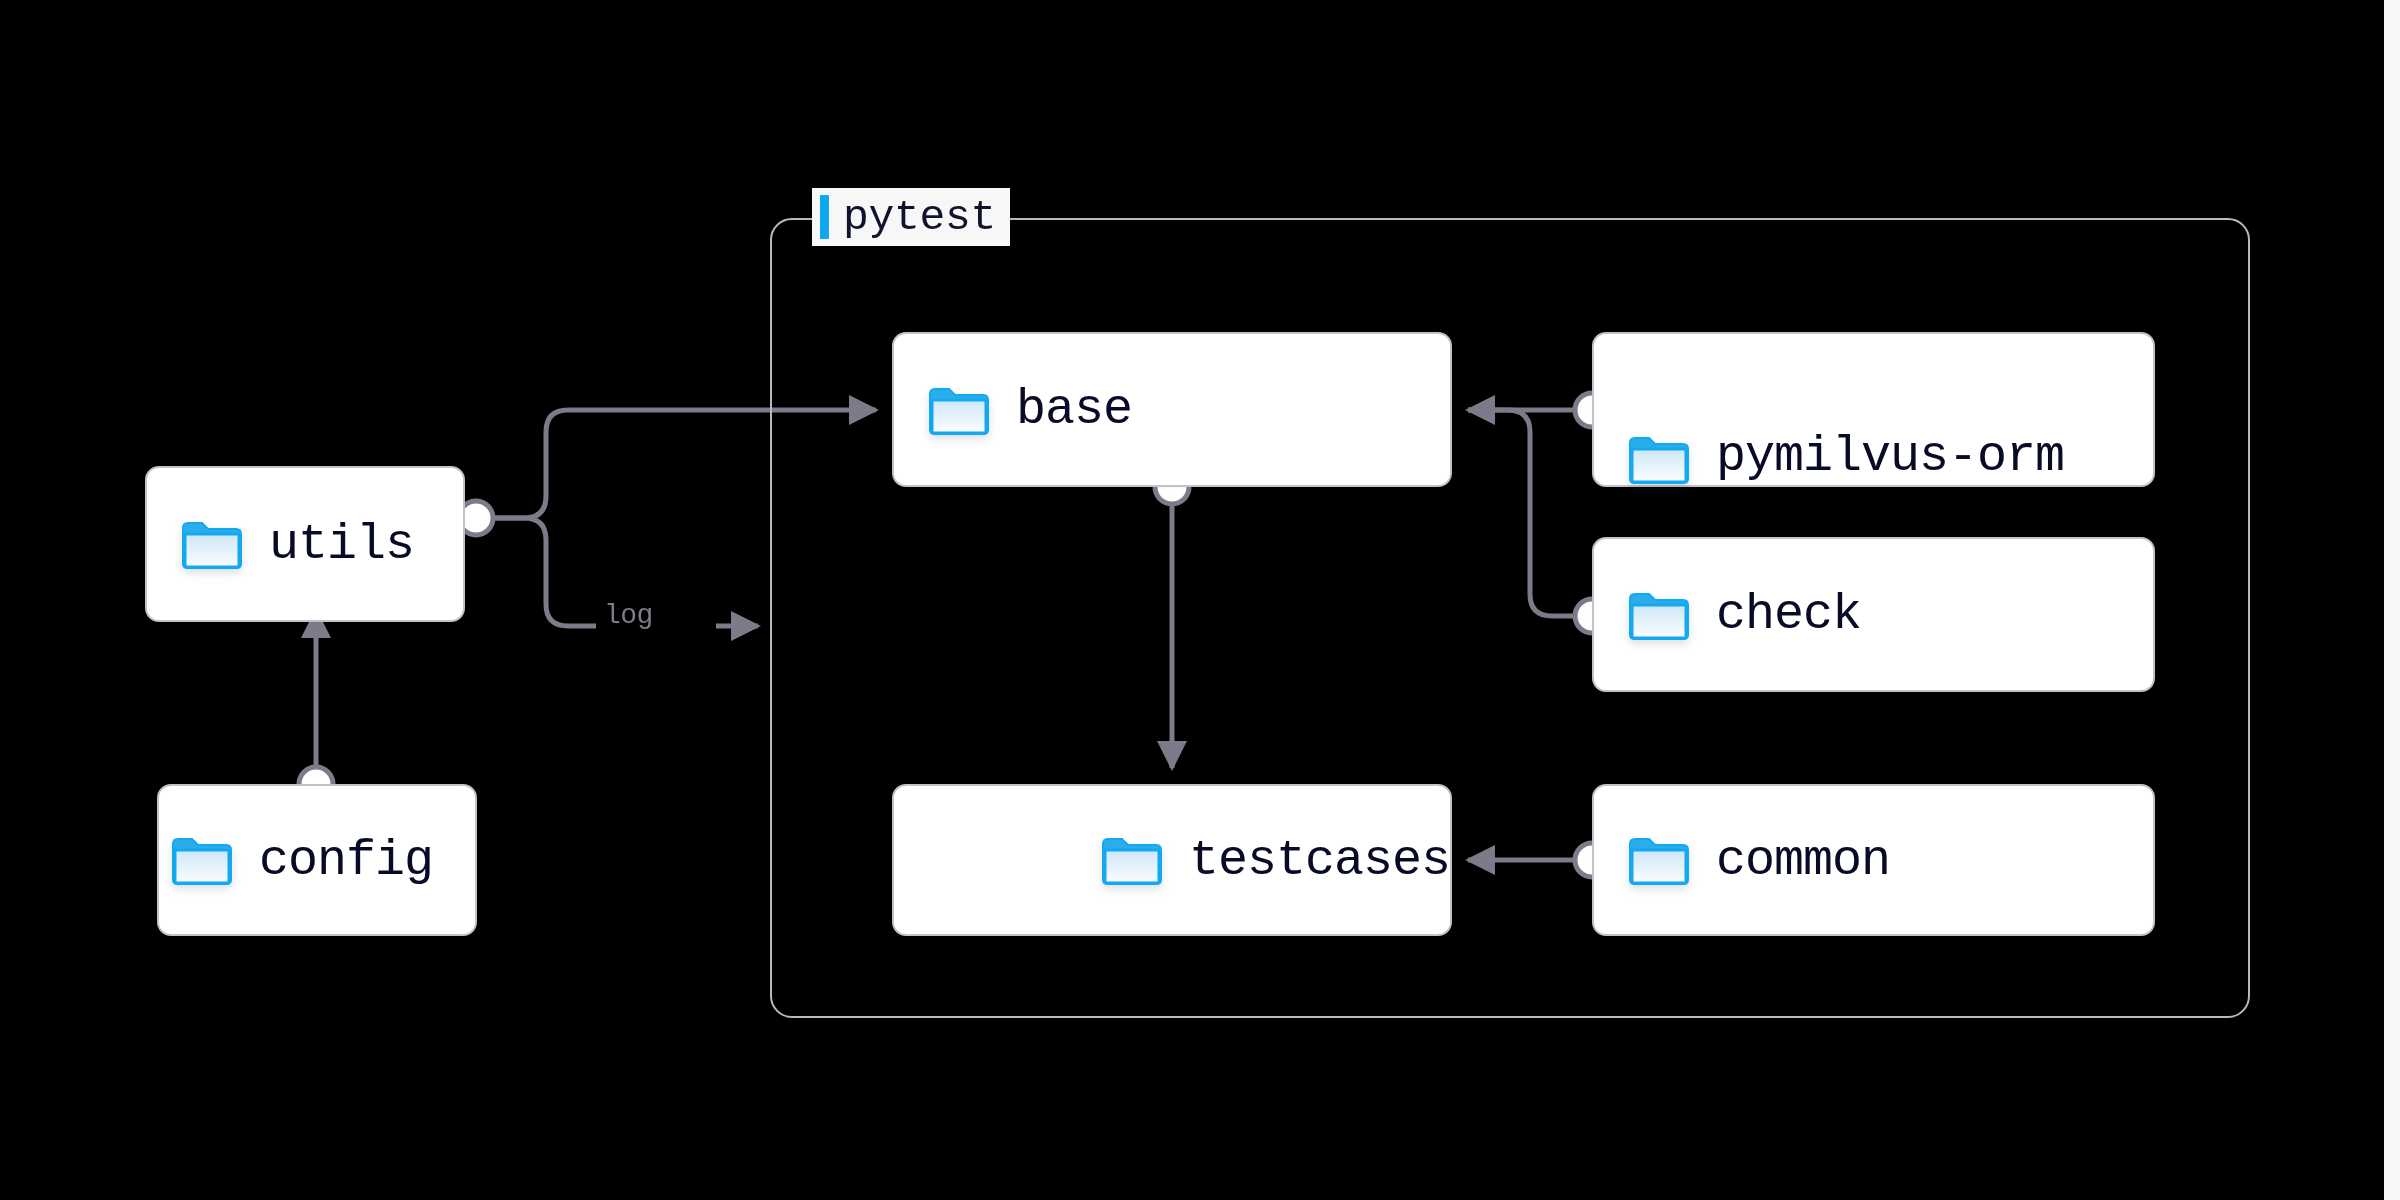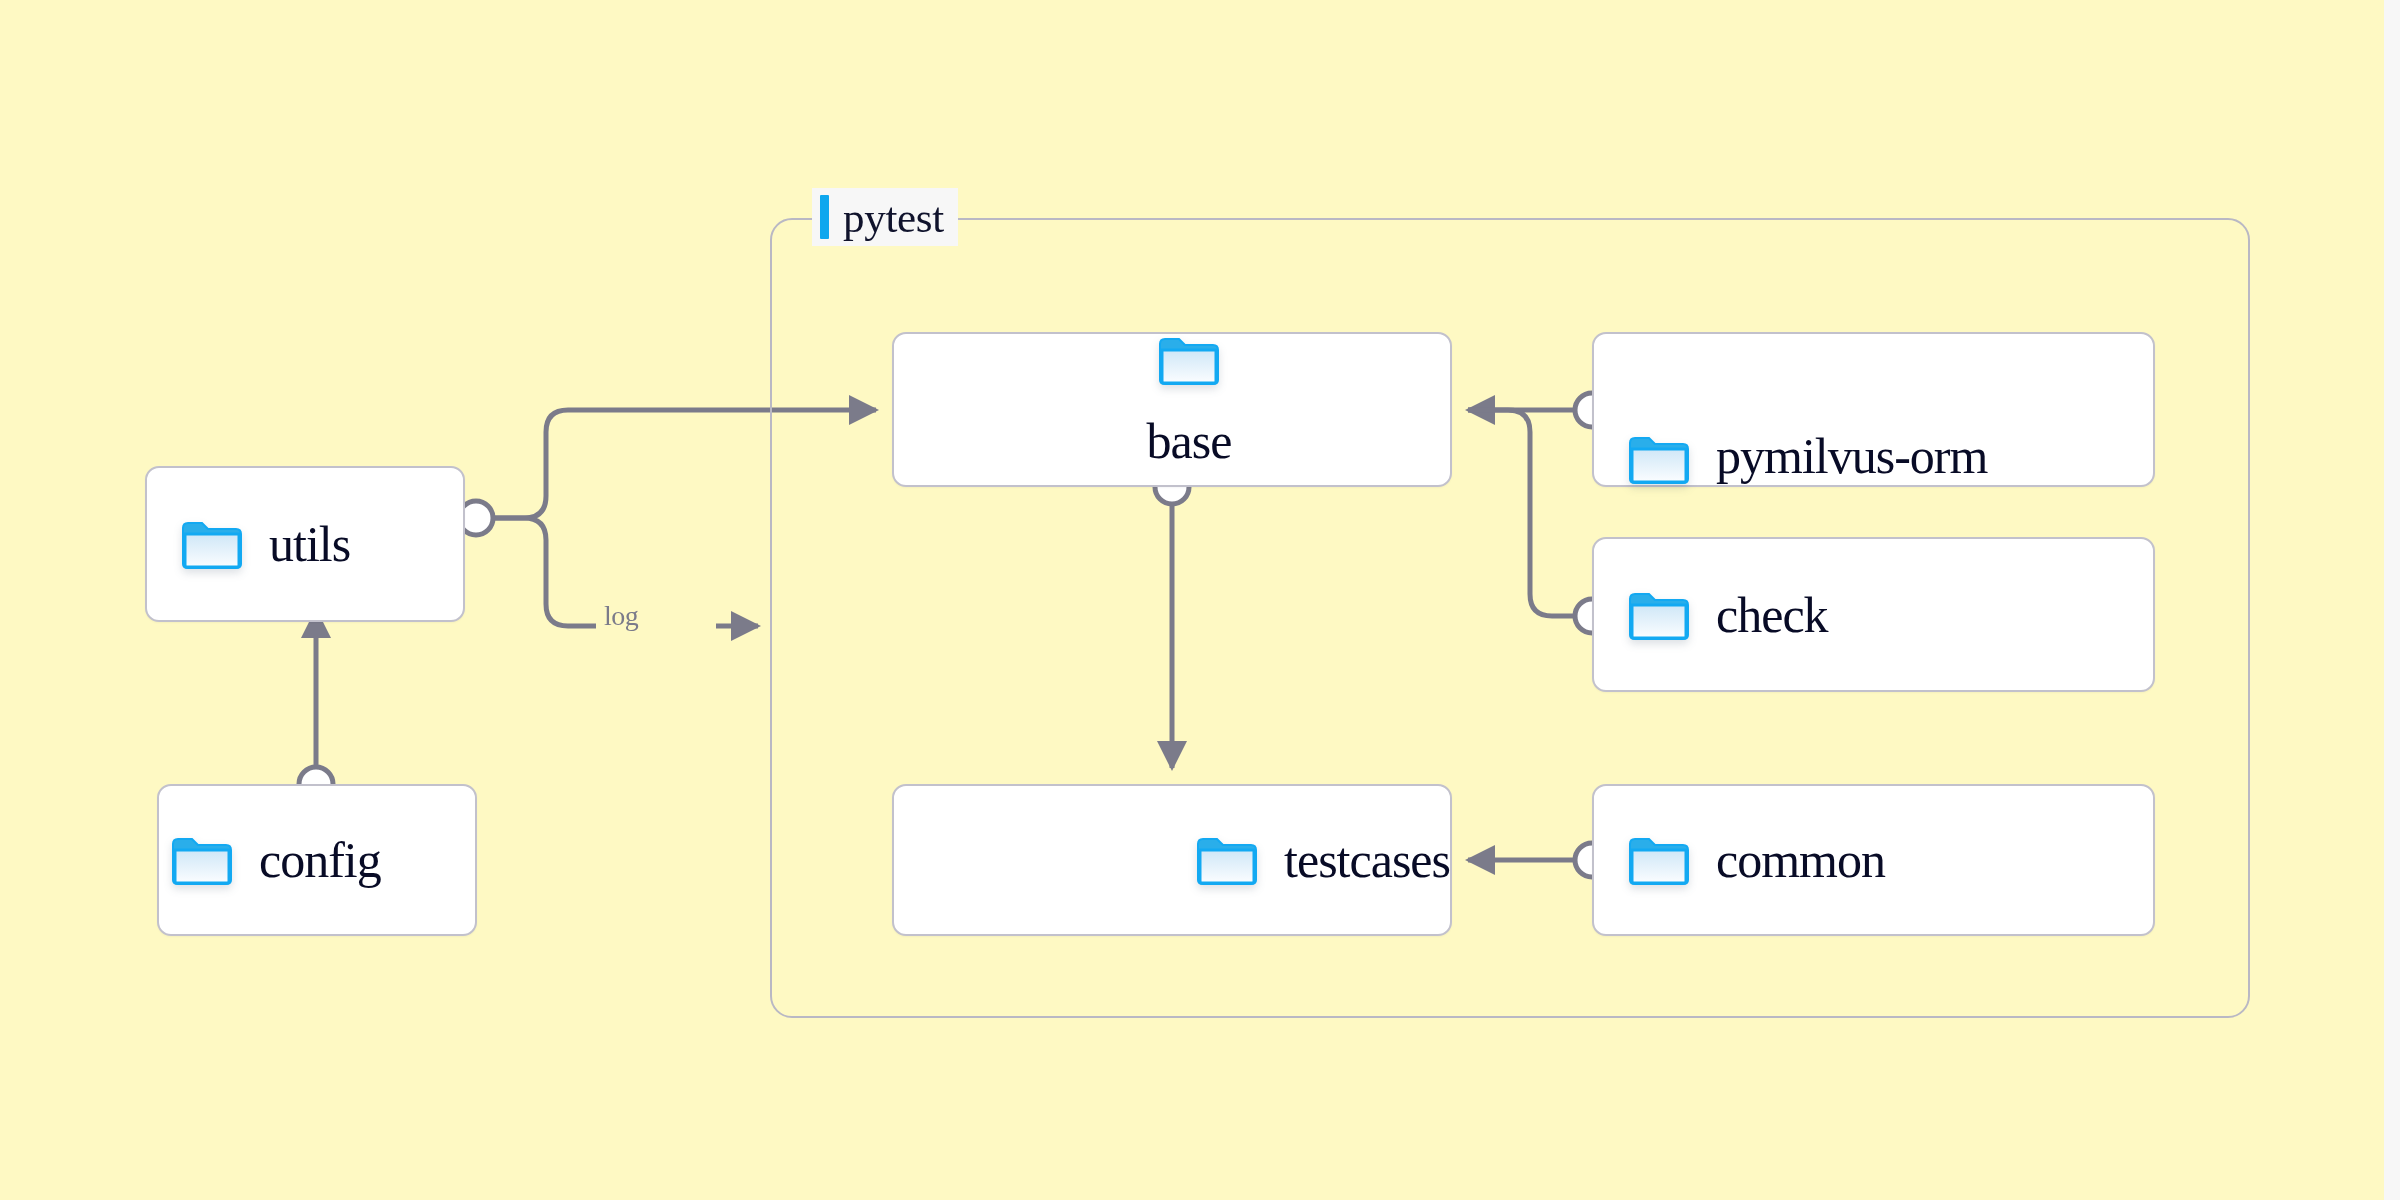--- a/index.html
+++ b/index.html
@@ -4,22 +4,22 @@
 <style>
   html, body {
     margin: 0;
     padding: 0;
     background: #f7f7f7;
   }
   #stage {
     position: relative;
     width: 2384px;
     height: 1200px;
-    background: #fef9c3;
-    font-family: Liberation Serif, serif;
+    background: #000000;
+    font-family: Liberation Mono, monospace;
     overflow: hidden;
   }
   #edges {
     position: absolute;
     left: 0; top: 0;
     width: 2400px;
     height: 1200px;
     pointer-events: none;
   }
   .group-box {
@@ -149,21 +149,21 @@
   <div class="node" style="left:157px; top:784px; width:320px; height:152px;padding-left:12px;">
     <span class="folder-icon">
       <svg viewBox="0 0 62 52" width="62" height="52">
         <path d="M2 10 Q2 5 7 5 L21 5 L27 11 L55 11 Q60 11 60 16 L60 46 Q60 50 55 50 L7 50 Q2 50 2 46 Z" fill="#2aaeea" stroke="#13a9f2" stroke-width="2"></path>
         <path d="M4 16 L58 16 L58 47 Q58 49 56 49 L6 49 Q4 49 4 47 Z" fill="url(#folderGrad)" stroke="#13a9f2" stroke-width="3"></path>
       </svg>
     </span>
     <span class="node-label">config</span>
   </div>
 
-  <div class="node" style="left:892px; top:332px; width:560px; height:155px;flex-direction:column;">
+  <div class="node" style="left:892px; top:332px; width:560px; height:155px;">
     <span class="folder-icon">
       <svg viewBox="0 0 62 52" width="62" height="52">
         <path d="M2 10 Q2 5 7 5 L21 5 L27 11 L55 11 Q60 11 60 16 L60 46 Q60 50 55 50 L7 50 Q2 50 2 46 Z" fill="#2aaeea" stroke="#13a9f2" stroke-width="2"></path>
         <path d="M4 16 L58 16 L58 47 Q58 49 56 49 L6 49 Q4 49 4 47 Z" fill="url(#folderGrad)" stroke="#13a9f2" stroke-width="3"></path>
       </svg>
     </span>
     <span class="node-label">base</span>
   </div>
 
   <div class="node" style="left:892px; top:784px; width:560px; height:152px;justify-content:flex-end;">

